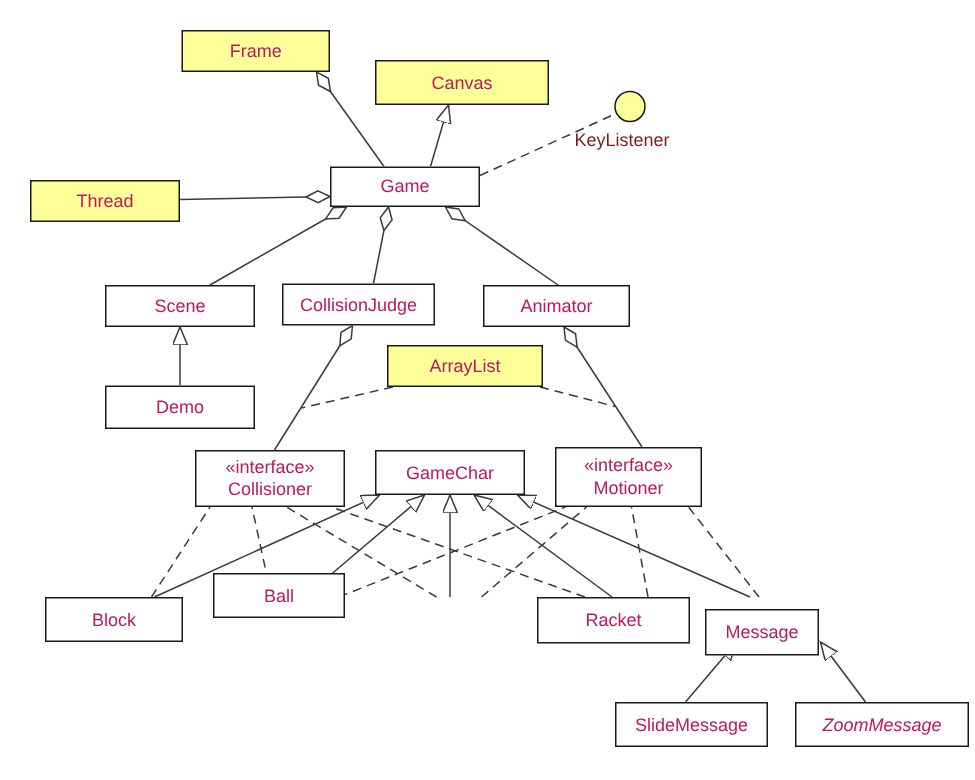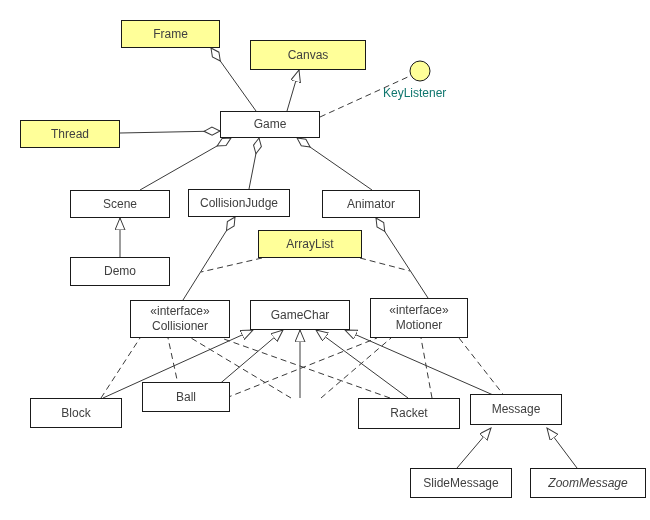--- a/index.html
+++ b/index.html
@@ -3,26 +3,26 @@
 <meta charset="utf-8">
 <style>
   html,body{margin:0;padding:0;background:#ffffff;}
   .stage{
     position:relative;width:650px;height:520px;background:#ffffff;
     font-family:"Liberation Sans",sans-serif;overflow:hidden;
   }
   .edges{position:absolute;left:0;top:0;width:650px;height:520px;}
   .node{
     position:absolute;box-sizing:border-box;background:#ffffff;
-    border:1px solid #1a1a1a;color:#404040;
+    border:1px solid #1a1a1a;color:#be185d;
     display:flex;flex-direction:column;align-items:center;justify-content:center;
     font-size:12px;line-height:1.25;text-align:center;
   }
   .free-label{
-    position:absolute;font-size:12px;color:#0f766e;white-space:nowrap;
+    position:absolute;font-size:12px;color:#7f1d1d;white-space:nowrap;
   }
   .edge{stroke:#3a3a3a;stroke-width:1;fill:none;}
   .edge.dashed{stroke-dasharray:6 4;}
 </style>
 </head>
 <body>
 
 <div class="stage">
 
   <svg class="edges" viewBox="0 0 650 520">
@@ -113,21 +113,21 @@
 
   <div class="node" style="left:30px;top:398px;width:92px;height:30px;text-align:center;">
     <span>Block</span>
   </div>
   <div class="node" style="left:142px;top:382px;width:88px;height:30px;text-align:center;">
     <span>Ball</span>
   </div>
   <div class="node" style="left:358px;top:398px;width:102px;height:31px;">
     <span>Racket</span>
   </div>
-  <div class="node" style="left:470px;top:394px;width:92px;height:31px;">
+  <div class="node" style="left:470px;top:406px;width:76px;height:31px;">
     <span>Message</span>
   </div>
 
   <div class="node" style="left:410px;top:468px;width:102px;height:30px;">
     <span>SlideMessage</span>
   </div>
   <div class="node" style="left:530px;top:468px;width:116px;height:30px;font-style:italic;">
     <span>ZoomMessage</span>
   </div>
 

